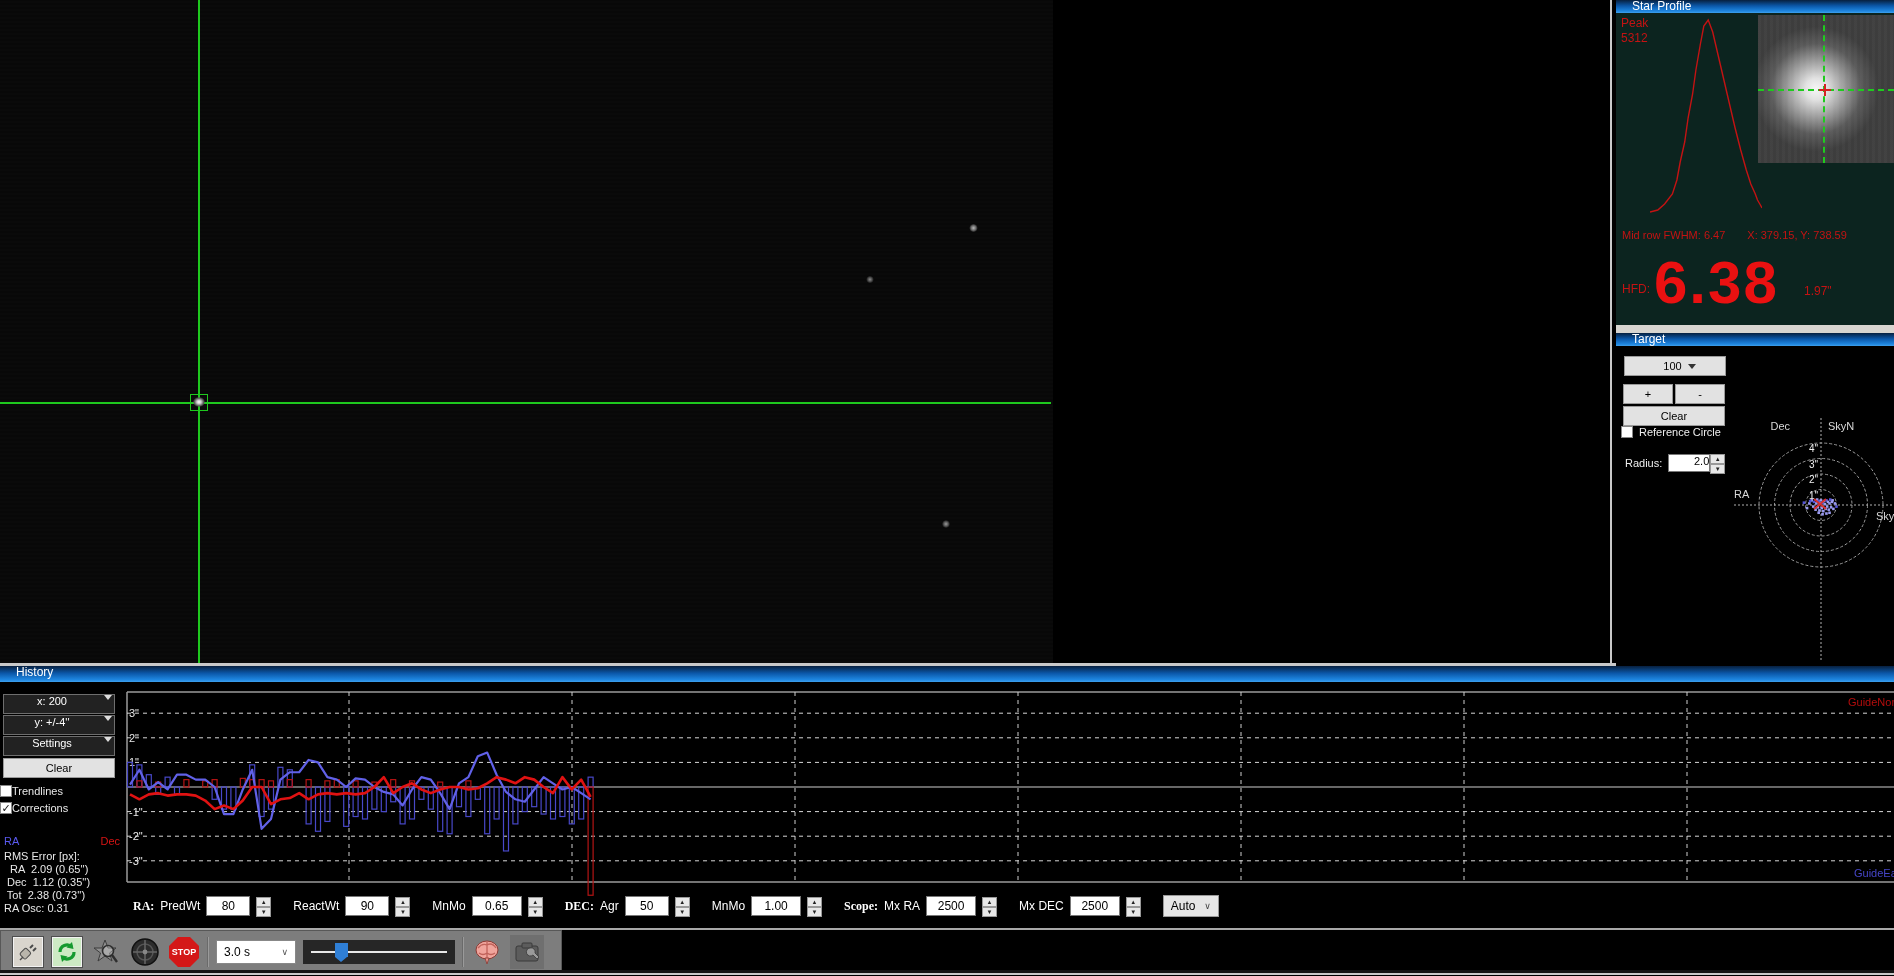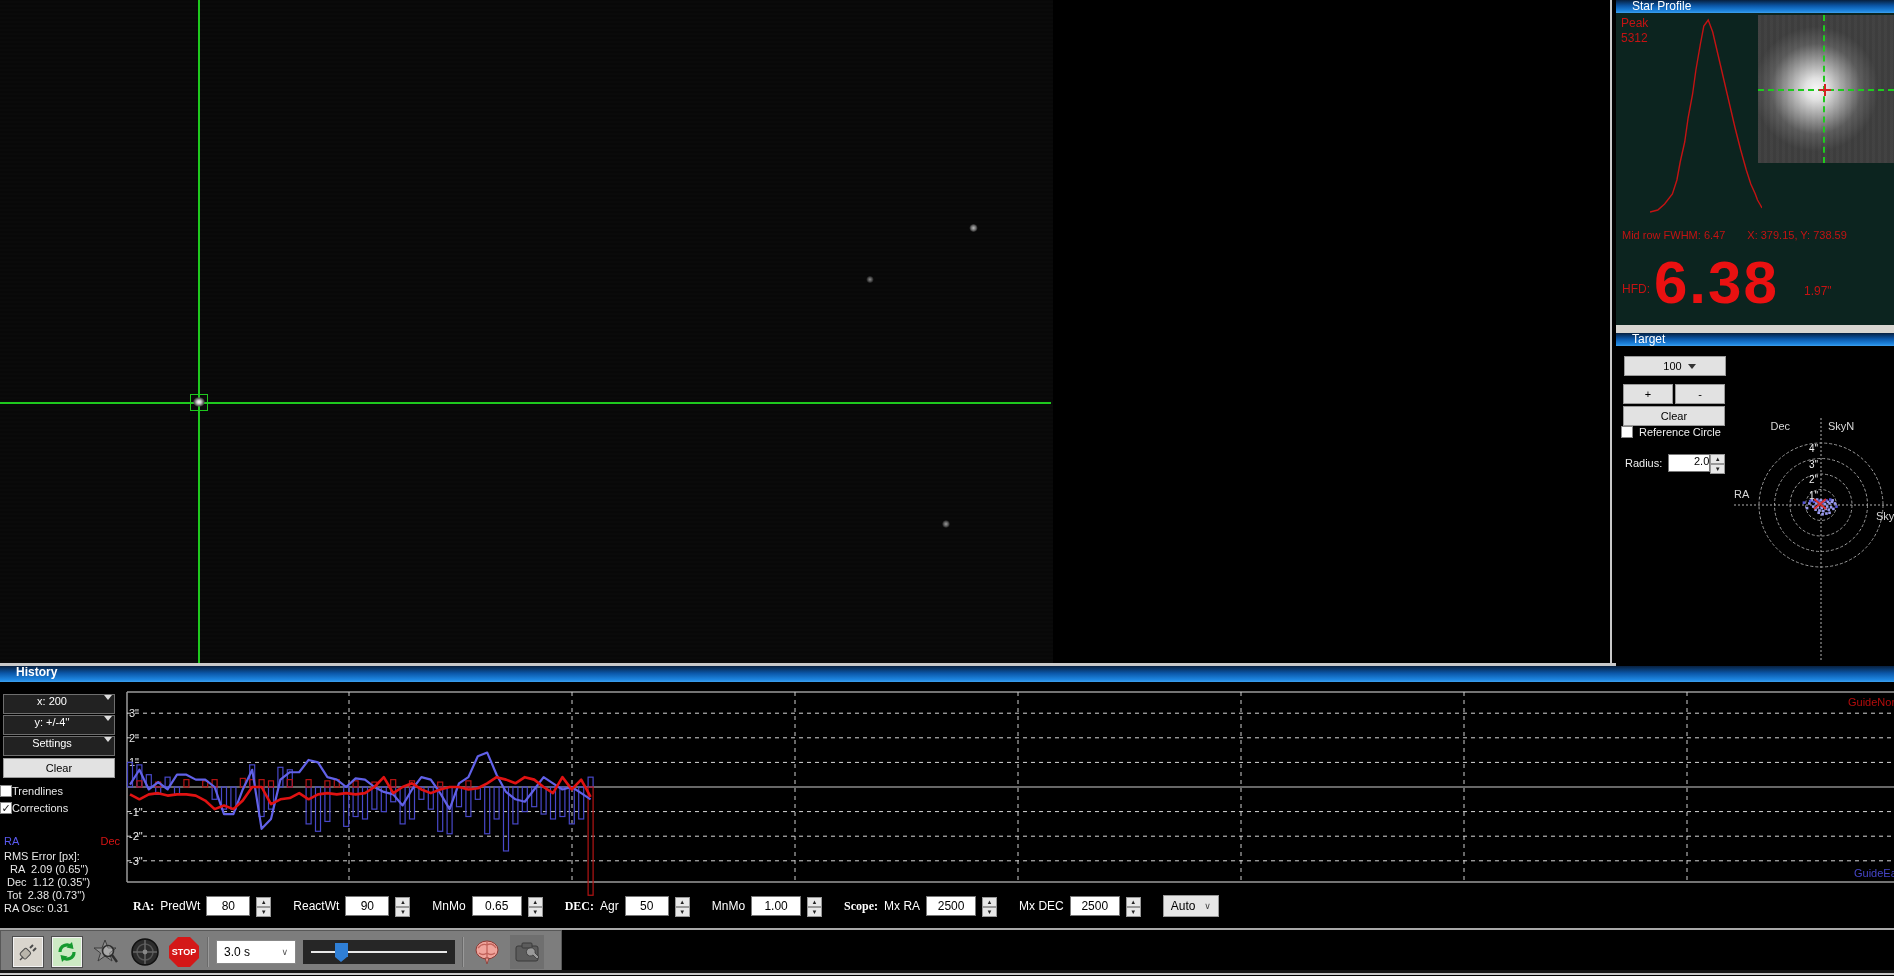--- a/index.html
+++ b/index.html
@@ -52,21 +52,21 @@
   .checkbox { width:12px; height:12px; background:#fff; border:1px solid #888; font-size:11px;
               line-height:11px; text-align:center; color:#111; }
   #ref-circle-row { left:5px; top:93px; display:flex; align-items:center; color:#eee; font-size:11px; gap:6px; }
   #radius-row { left:9px; top:121px; display:flex; align-items:center; color:#eee; font-size:11px; }
   #radius-input { width:42px; height:18px; background:#fff; color:#000; border:1px solid #777;
                   font-size:11px; text-align:right; margin-left:6px; }
   .spinner { width:15px; height:18px; display:flex; flex-direction:column; }
   .spinner div { flex:1; background:#e8e8e8; border:1px solid #999; font-size:6px; line-height:8px;
                  text-align:center; color:#222; }
   
-  #history-caption { left:0; top:666px; width:1894px; height:16px; font-weight:bold; }
+  #history-caption { left:0; top:666px; width:1894px; height:16px; font-weight:normal; }
   #history-left { left:0; top:682px; width:125px; height:248px; background:#000; color:#e8e8e8; font-size:11px; }
   .dark-drop { background:#222; border:1px solid #6e6e6e; color:#fff; font-size:11px; height:20px;
                display:flex; align-items:flex-start; justify-content:flex-end; padding:0 2px; }
   .dark-drop .combo-arrow { border-top-color:#ddd; }
   #hx { left:3px; top:12px;  width:112px; }
   #hy { left:3px; top:33px;  width:112px; }
   #hs { left:3px; top:54px;  width:112px; }
   #hclear { left:3px; top:76px; width:112px; height:20px; }
   .chk-row { display:flex; align-items:flex-end; position:absolute; left:0; }
   #radec-row { left:4px; top:153px; width:116px; display:flex; justify-content:space-between; }

